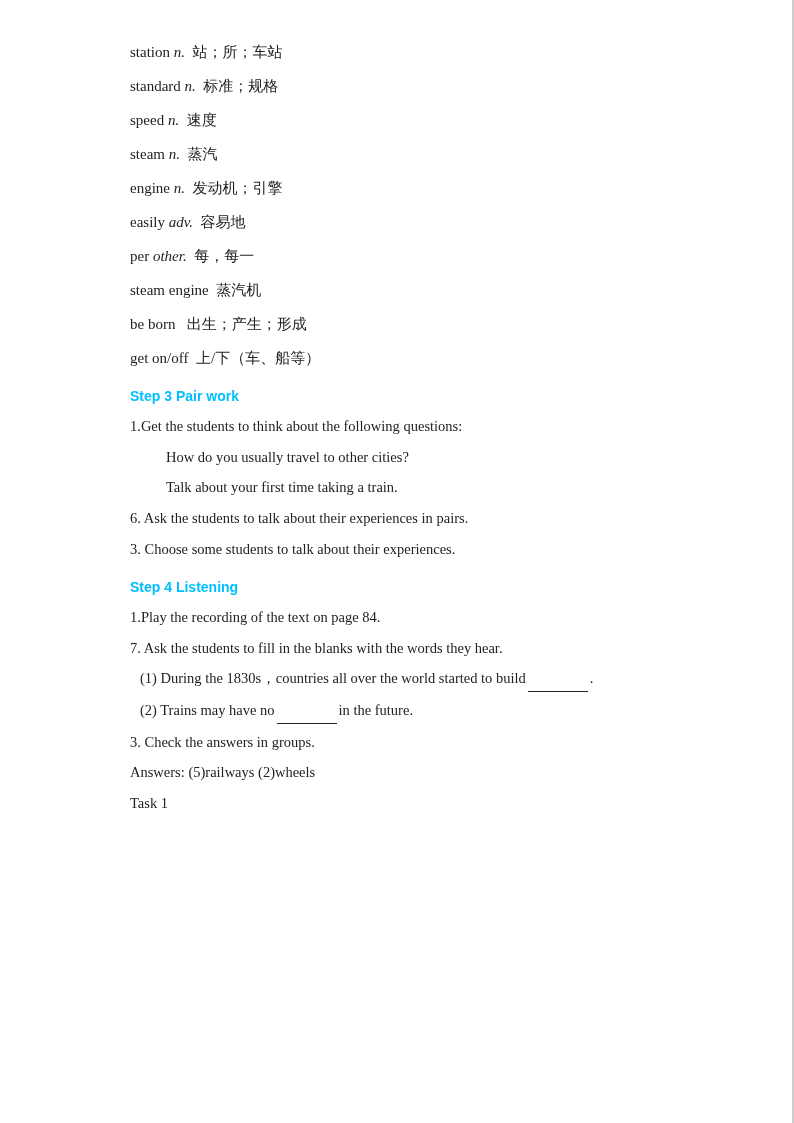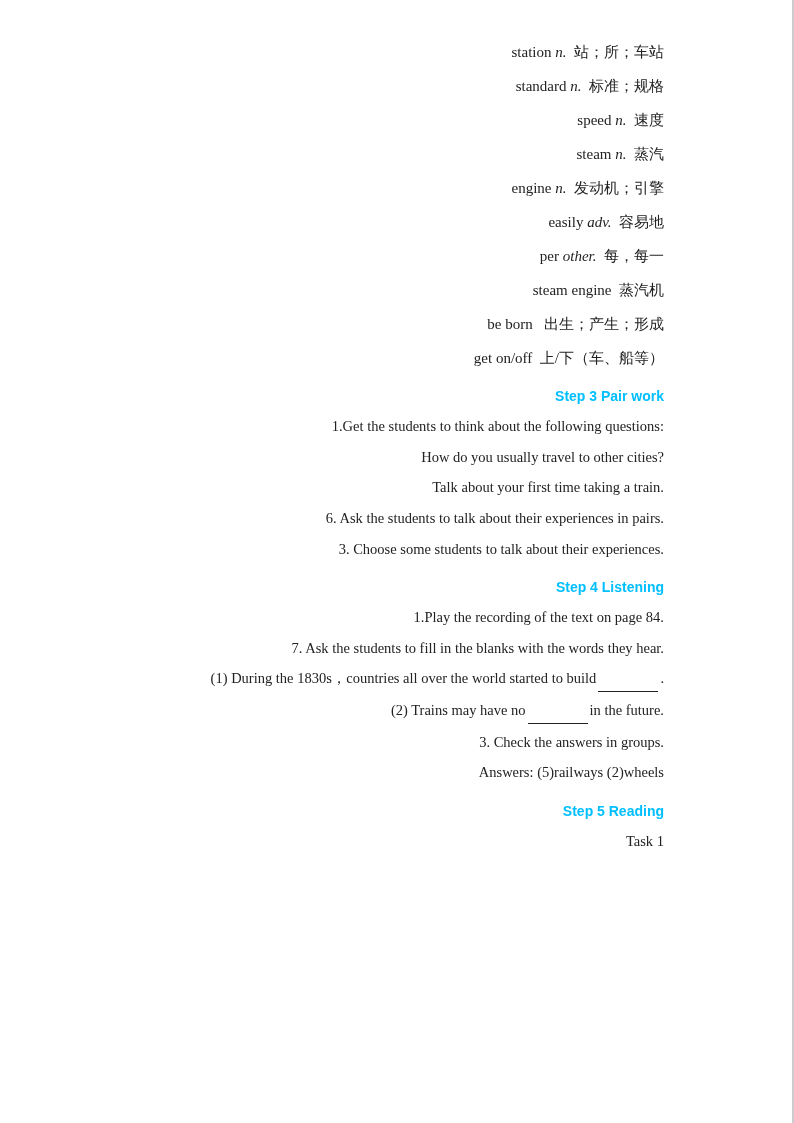--- a/index.html
+++ b/index.html
@@ -17,21 +17,20 @@
       min-height: 1123px;
       position: relative;
     }
 
     .page {
       width: 794px;
       min-height: 1123px;
       background: #fff;
       padding: 40px 130px 40px 130px;
       position: relative;
-      text-align: right;
     }
 
     
     .page::after {
       content: '';
       position: absolute;
       right: 0;
       top: 0;
       bottom: 0;
       width: 2px;
@@ -170,18 +169,17 @@
     </div>
 
     <div class="step-content">
       3. Check the answers in groups.
     </div>
 
     <div class="step-content">Answers:   (5)railways     (2)wheels</div>
   </div>
 
   <div>
-    <div class="step-heading">Step 5    Reading</div>
 
     <div class="step-content">Task 1</div>
   </div>
 
 </div>
 
 </body></html>

